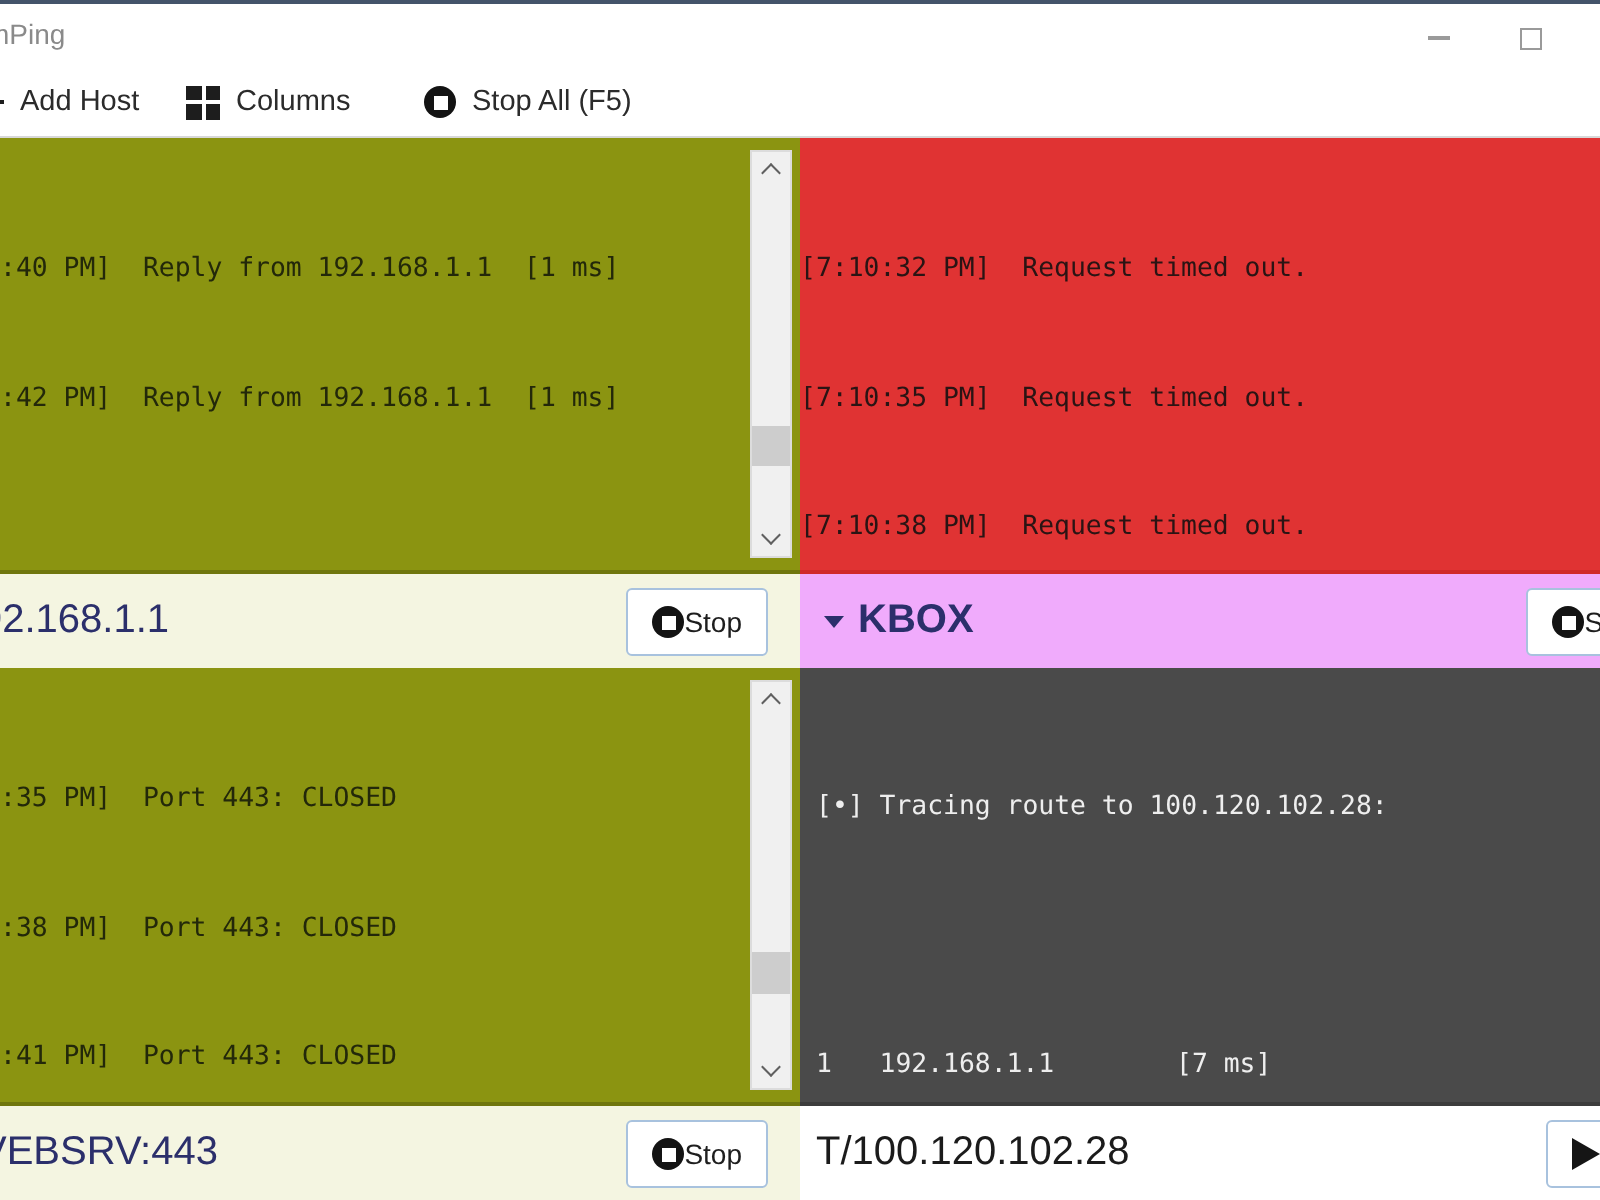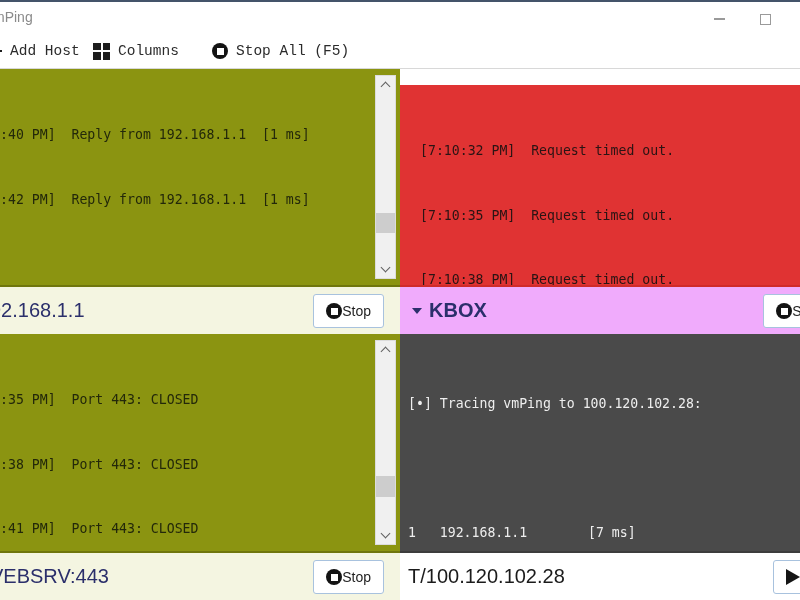--- a/index.html
+++ b/index.html
@@ -39,21 +39,20 @@
   .min-glyph { width: 11px; height: 2px; background: #9a9a9a; display:block; }
   .max-glyph { width: 11px; height: 11px; border: 1.6px solid #9a9a9a; display:block; box-sizing: border-box;}
 
   
   .toolbar {
     position: absolute; left: 0; top: 34px;
     width: 800px; height: 35px;
     background: #ffffff;
     border-bottom: 1px solid #d8d8d8;
     box-sizing: border-box;
-    font-family: Liberation Mono, monospace;
   }
   .tb-item {
     position: absolute; top: 0; height: 34px;
     display: flex; align-items: center; gap: 8px;
     font-size: 14.5px; color: #2b2b2b;
     white-space: nowrap;
   }
   .tb-label { line-height: 1; }
 
   
@@ -276,21 +275,21 @@
                 <i></i>
               </span>
             <span>Stop</span>
           </div>
         </div>
       </div>
     </div>
 
     <div class="cell cell-tr">
       <div class="panel panel-red">
-        <div class="log" style="padding-left:20px;margin-top:16px;">
+        <div class="log" style="padding-left:0;">
           <div class="log-lines">
             <div class="log-line">[7:10:32 PM]  Request timed out.</div>
             <div class="log-line">[7:10:35 PM]  Request timed out.</div>
             <div class="log-line">[7:10:38 PM]  Request timed out.</div>
             
             
             
             
             
             
@@ -348,21 +347,21 @@
             <span>Stop</span>
           </div>
         </div>
       </div>
     </div>
 
     <div class="cell cell-br">
       <div class="panel panel-dark">
         <div class="log" style="padding-left:8px; padding-top:16px;">
           <div class="log-lines">
-            <div class="log-line">[•] Tracing vmPing to 100.120.102.28:</div>
+            <div class="log-line">[•] Tracing route to 100.120.102.28:</div>
             <div class="log-line">&nbsp;</div>
             <div class="log-line"><span>1</span>&nbsp;&nbsp;&nbsp;<span>192.168.1.1</span><span style="display:inline-block;width:0"></span></div>
             
             
             
             
             
           </div>
 
           <div style="position:absolute; left:188px; top:16px; white-space:pre;">

